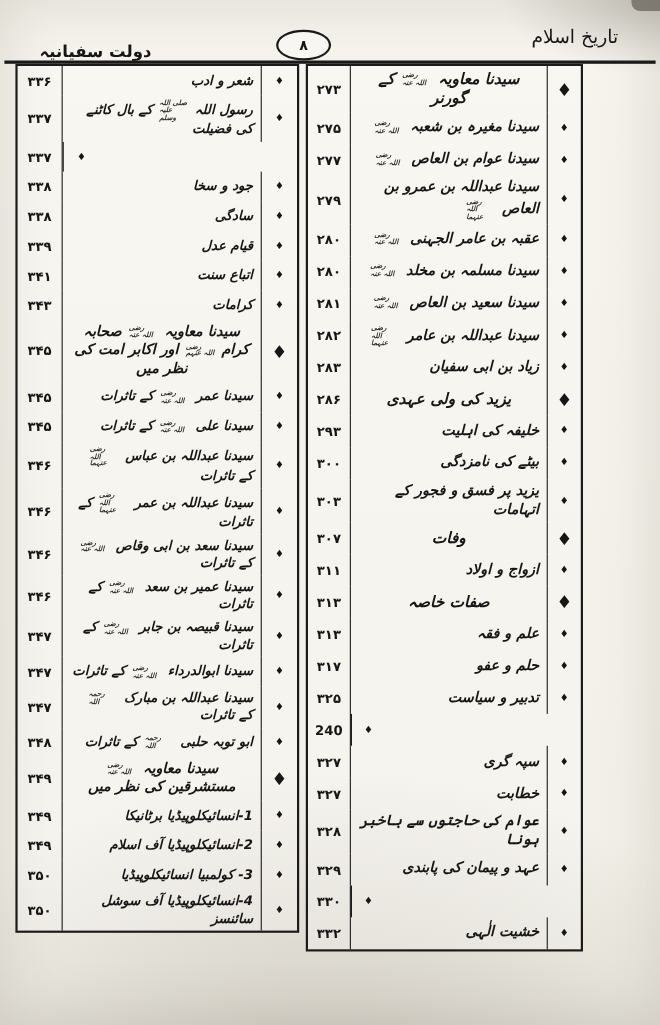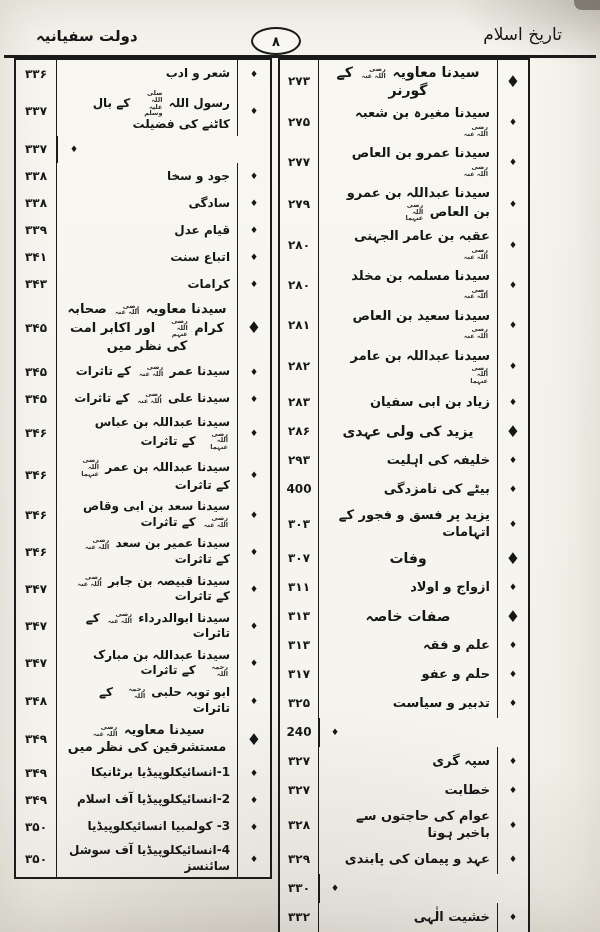--- a/index.html
+++ b/index.html
@@ -10,21 +10,21 @@
       radial-gradient(130% 60% at 50% 108%, rgba(110,100,85,.28), rgba(110,100,85,0) 55%),
       radial-gradient(40% 12% at 100% 0%, rgba(90,85,75,.30), rgba(90,85,75,0) 60%),
       linear-gradient(#f6f4ed,#f1efe7);
     box-shadow: inset 0 0 55px rgba(115,105,90,.22);
     font-family:"DejaVu Sans",sans-serif;color:#161616;
   }
   .corner-smudge{position:absolute;top:0;right:0;width:26px;height:10px;background:#6e6a60;border-radius:0 0 0 8px;opacity:.8;}
 
   
   .hdr-title{position:absolute;top:24px;right:38px;font-size:17px;font-weight:normal;direction:rtl;}
-  .hdr-edition{position:absolute;top:27px;left:36px;font-size:15px;font-weight:bold;direction:rtl;}
+  .hdr-edition{position:absolute;top:38px;left:36px;font-size:15px;font-weight:bold;direction:rtl;}
   .page-oval{
     position:absolute;top:27px;left:251px;width:46px;height:24px;
     border:2px solid #1a1a1a;border-radius:50%;
     display:flex;align-items:center;justify-content:center;
     font-size:13px;font-weight:bold;background:rgba(255,255,255,.35);
   }
   .top-rule{position:absolute;top:55px;left:4px;right:4px;height:3px;background:#1a1a1a;}
 
   
   .toc{position:absolute;top:58px;border:2.5px solid #1b1b1b;background:rgba(255,255,255,.25);
@@ -32,30 +32,30 @@
   .toc-right{left:278px;width:248px;}
   .toc-left{left:14px;width:254px;}
 
   .row{display:flex;direction:ltr;align-items:center;min-height:29px;}
   .toc-left .row{min-height:27px;}
   .num{width:38px;flex:0 0 38px;align-self:stretch;border-right:1.5px solid #1b1b1b;
        display:flex;align-items:center;justify-content:center;
        font-size:12px;font-weight:bold;}
   .toc-left .num{width:40px;flex:0 0 40px;}
   .title{flex:1 1 auto;direction:rtl;text-align:right;font-size:13px;font-weight:bold;
-         padding:3px 7px;line-height:1.3;}
+         padding:3px 7px;line-height:1.3;font-style:italic;}
   .toc-left .title{font-size:12px;}
   .bul{width:30px;flex:0 0 30px;align-self:stretch;border-left:1.5px solid #1b1b1b;
        display:flex;align-items:center;justify-content:center;font-size:9px;}
   .toc-left .bul{width:32px;flex:0 0 32px;}
   .row.hd .title{text-align:center;font-size:14px;}
   .toc-left .row.hd .title{font-size:13px;}
   .row.hd .bul{font-size:16px;}
   .hon{display:inline-block;font-size:6.5px;line-height:1.05;max-width:26px;
-       vertical-align:middle;text-align:right;margin:0 2px;opacity:.9;}
+       vertical-align:middle;text-align:left;margin:0 2px;opacity:.9;}
 </style>
 </head>
 <body>
 
 <div class="page">
   <div class="corner-smudge"></div>
 
   <div class="hdr-title">تاریخ اسلام</div>
   <div class="page-oval">
     <span>۸</span>
@@ -69,21 +69,21 @@
         <div class="title"><span>سیدنا معاویہ</span> <span class="hon">رضی اللہ عنہ</span> <span>کے گورنر</span> </div>
         <div class="bul">♦</div>
       </div>
       <div class="row">
         <div class="num">۲۷۵</div>
         <div class="title"><span>سیدنا مغیرہ بن شعبہ</span> <span class="hon">رضی اللہ عنہ</span> </div>
         <div class="bul">♦</div>
       </div>
       <div class="row">
         <div class="num">۲۷۷</div>
-        <div class="title"><span>سیدنا عمرو بن العاص</span> <span class="hon">رضی اللہ عنہ</span> </div>
+        <div class="title"><span>سیدنا عوام بن العاص</span> <span class="hon">رضی اللہ عنہ</span> </div>
         <div class="bul">♦</div>
       </div>
       <div class="row">
         <div class="num">۲۷۹</div>
         <div class="title"><span>سیدنا عبداللہ بن عمرو بن العاص</span> <span class="hon">رضی اللہ عنہما</span> </div>
         <div class="bul">♦</div>
       </div>
       <div class="row">
         <div class="num">۲۸۰</div>
         <div class="title"><span>عقبہ بن عامر الجہنی</span> <span class="hon">رضی اللہ عنہ</span> </div>
@@ -113,21 +113,21 @@
         <div class="num">۲۸۶</div>
         <div class="title"><span>یزید کی ولی عہدی</span> </div>
         <div class="bul">♦</div>
       </div>
       <div class="row">
         <div class="num">۲۹۳</div>
         <div class="title"><span>خلیفہ کی اہلیت</span> </div>
         <div class="bul">♦</div>
       </div>
       <div class="row">
-        <div class="num">400</div>
+        <div class="num">۳۰۰</div>
         <div class="title"><span>بیٹے کی نامزدگی</span> </div>
         <div class="bul">♦</div>
       </div>
       <div class="row">
         <div class="num">۳۰۳</div>
         <div class="title"><span>یزید پر فسق و فجور کے اتہامات</span> </div>
         <div class="bul">♦</div>
       </div>
       <div class="row hd">
         <div class="num">۳۰۷</div>

